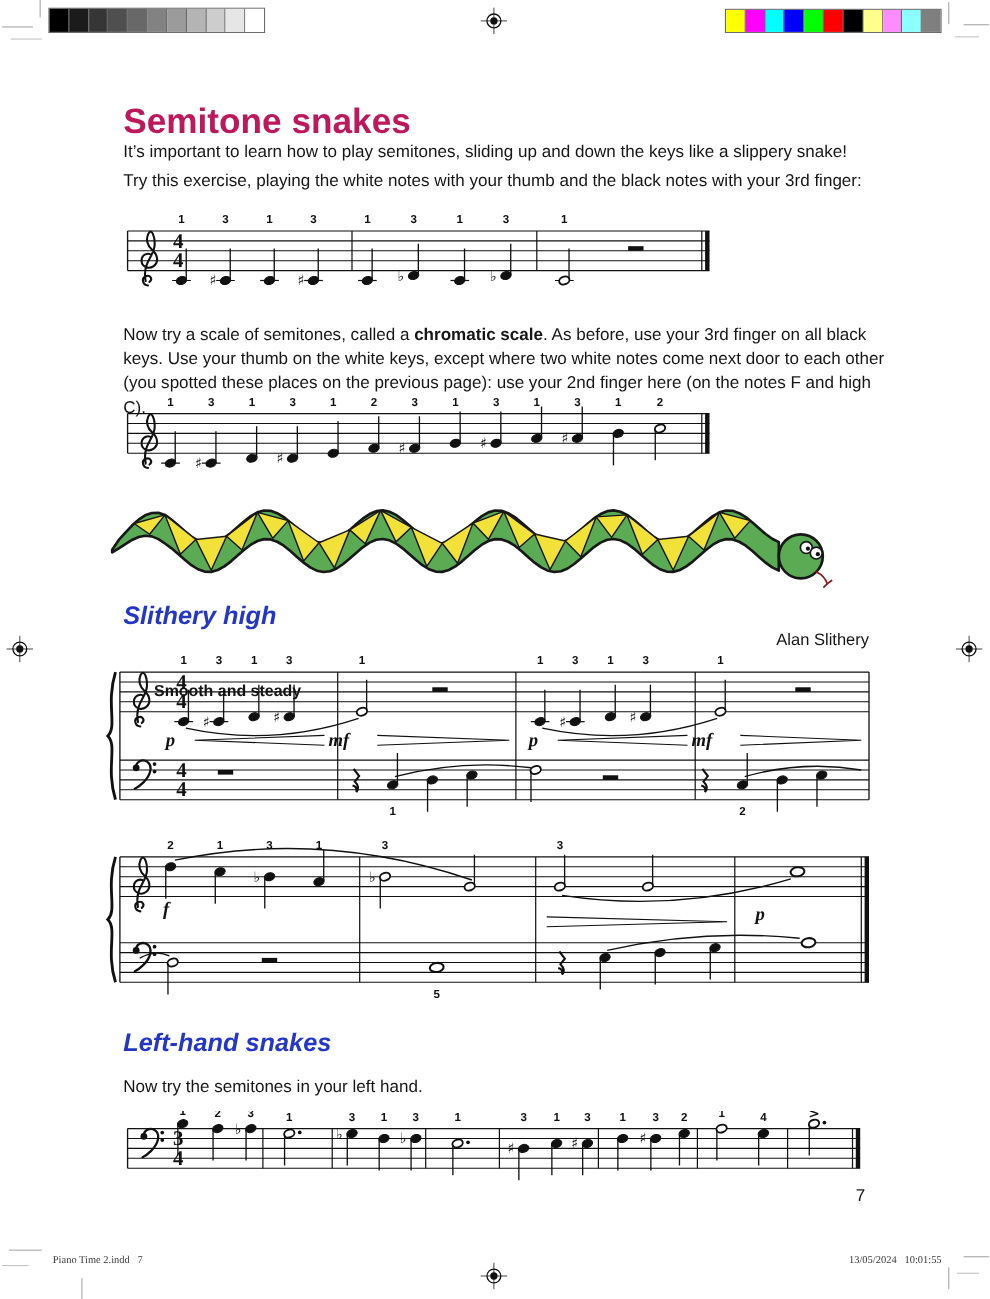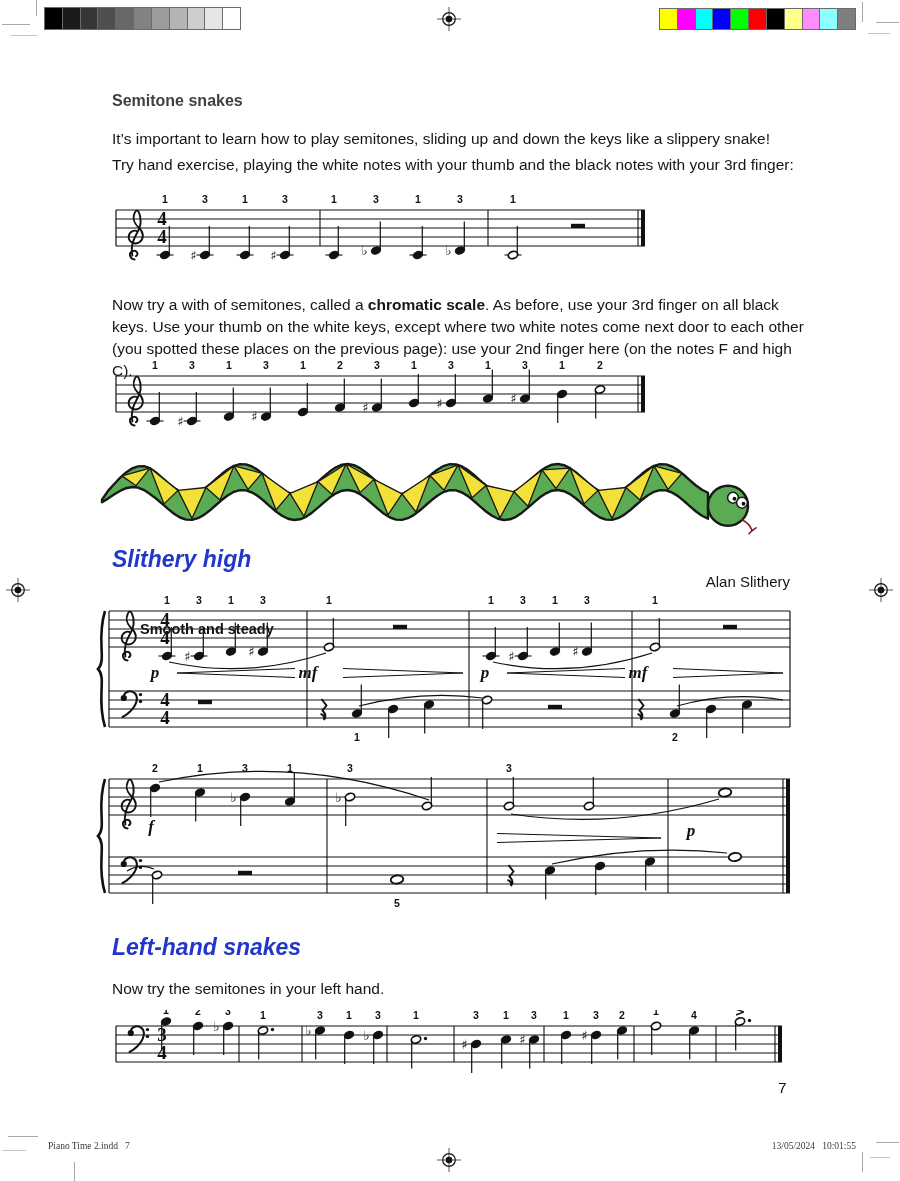--- a/index.html
+++ b/index.html
@@ -10,21 +10,21 @@
   .calbar{position:absolute;display:flex;border:1px solid #6b6b6b;box-sizing:border-box;}
   .calbar .cell{flex:1;border-right:1px solid #6b6b6b;}
   .calbar .cell:last-child{border-right:none;}
   #graybar{left:44px;top:7px;width:197px;height:23px;}
   #colorbar{left:659px;top:8px;width:197px;height:22px;}
   .reg{position:absolute;width:26px;height:26px;}
   .cm{position:absolute;background:#a9a9a9;}
   .cm.lt{background:#c4c4c4;}
 
   
-  .h-green{position:absolute;left:112px;top:92px;font-size:16px;font-weight:bold;color:#404040;}
+  .h-green{position:absolute;left:112px;top:92px;font-size:32px;font-weight:bold;color:#be185d;}
   .body-line{position:absolute;left:112px;font-size:15.5px;color:#161616;}
   #intro1{top:130px;} #intro2{top:156px;}
   #chromepara{position:absolute;left:112px;top:278px;width:692px;font-size:15.5px;line-height:22px;color:#161616;}
   .h-blue{position:absolute;left:112px;font-size:23px;font-weight:bold;font-style:italic;color:#2236c9;}
   #title-slithery{top:546px;} #title-lefthand{top:934px;text-align:center;}
   #tempo1{position:absolute;left:140px;top:581px;font-size:14.5px;font-weight:bold;margin-top:40px;}
   #composer1{position:absolute;right:110px;top:573px;font-size:15px;}
   #lefthand-intro{top:980px;}
   #pagenum{position:absolute;left:778px;top:1079px;font-size:15.5px;}
   .footer{position:absolute;top:1141px;font-size:9.5px;font-family:"Liberation Serif",serif;
@@ -111,21 +111,21 @@
   <div class="cm lt" style="left:868px;top:33px;width:22px;height:1px;"></div>
   <div class="cm" style="left:8px;top:1136px;width:30px;height:1px;"></div>
   <div class="cm lt" style="left:2px;top:1150px;width:24px;height:1px;"></div>
   <div class="cm" style="left:74px;top:1162px;width:1px;height:19px;"></div>
   <div class="cm" style="left:876px;top:1142px;width:23px;height:1px;"></div>
   <div class="cm" style="left:862px;top:1152px;width:1px;height:20px;"></div>
   <div class="cm lt" style="left:870px;top:1157px;width:20px;height:1px;"></div>
 
   <div class="h-green">Semitone snakes</div>
   <div class="body-line" id="intro1">It’s important to learn how to play semitones, sliding up and down the keys like a slippery snake!</div>
-  <div class="body-line" id="intro2">Try hand exercise, playing the white notes with your thumb and the black notes with your 3rd finger:</div>
+  <div class="body-line" id="intro2">Try this exercise, playing the white notes with your thumb and the black notes with your 3rd finger:</div>
 
   <svg class="music" id="m-ex1" width="545" height="78" viewBox="0 0 545 78">
       <line x1="8" y1="18" x2="537" y2="18" stroke="#111111" stroke-width="1"></line>
       <line x1="8" y1="27" x2="537" y2="27" stroke="#111111" stroke-width="1"></line>
       <line x1="8" y1="36" x2="537" y2="36" stroke="#111111" stroke-width="1"></line>
       <line x1="8" y1="45" x2="537" y2="45" stroke="#111111" stroke-width="1"></line>
       <line x1="8" y1="54" x2="537" y2="54" stroke="#111111" stroke-width="1"></line>
       <path d="M9.6,49.5c-4.8,-0.3 -6.6,-6.6 -2,-8.4c3.9,-1.5 6.6,2.7 3.3,5.2 M7.4,45.5C4.2,28 15.2,23.5 15.6,12.5C15.9,4.5 12.6,-3.2 9.8,2.6C7.4,7.7 9,13.4 13.4,17.2C18.6,21.7 19.4,28.4 14.7,31.9C9.9,35.4 3.4,32.3 3.7,26.6C4,21.4 9.6,19.2 12.7,21.8" transform="translate(17,18)" fill="none" stroke="#111111" stroke-width="1.9" stroke-linecap="round"></path>
       <text x="54" y="33" class="ts" text-anchor="middle">4</text>
       <text x="54" y="51" class="ts" text-anchor="middle">4</text>
@@ -168,21 +168,21 @@
       <line x1="356.3" y1="57" x2="356.3" y2="29.5" stroke="#111111" stroke-width="1.2"></line>
       <text x="340.5" y="63" class="accid" text-anchor="middle">♭</text>
       <text x="352" y="11" class="fing" text-anchor="middle">3</text>
       <line x1="396.5" y1="63" x2="413.5" y2="63" stroke="#111111" stroke-width="1.1"></line>
       <ellipse cx="0" cy="0" rx="4.8" ry="3.5" transform="translate(405,63) rotate(-18)" fill="#fff" stroke="#111111" stroke-width="1.7"></ellipse>
       <line x1="409.3" y1="61.5" x2="409.3" y2="34" stroke="#111111" stroke-width="1.2"></line>
       <text x="405" y="11" class="fing" text-anchor="middle">1</text>
       <rect x="463" y="31.8" width="14" height="4.2" fill="#111111"></rect>
     </svg>
 
-  <p id="chromepara"><span>Now try a with of semitones, called a </span><b>chromatic scale</b><span>. As before, use your 3rd finger on all black keys. Use your thumb on the white keys, except where two white notes come next door to each other (you spotted these places on the previous page): use your 2nd finger here (on the notes F and high C).</span></p>
+  <p id="chromepara"><span>Now try a scale of semitones, called a </span><b>chromatic scale</b><span>. As before, use your 3rd finger on all black keys. Use your thumb on the white keys, except where two white notes come next door to each other (you spotted these places on the previous page): use your 2nd finger here (on the notes F and high C).</span></p>
 
   <svg class="music" id="m-ex2" width="545" height="76" viewBox="0 0 545 76">
       <line x1="8" y1="20" x2="537" y2="20" stroke="#111111" stroke-width="1"></line>
       <line x1="8" y1="29" x2="537" y2="29" stroke="#111111" stroke-width="1"></line>
       <line x1="8" y1="38" x2="537" y2="38" stroke="#111111" stroke-width="1"></line>
       <line x1="8" y1="47" x2="537" y2="47" stroke="#111111" stroke-width="1"></line>
       <line x1="8" y1="56" x2="537" y2="56" stroke="#111111" stroke-width="1"></line>
       <path d="M9.6,49.5c-4.8,-0.3 -6.6,-6.6 -2,-8.4c3.9,-1.5 6.6,2.7 3.3,5.2 M7.4,45.5C4.2,28 15.2,23.5 15.6,12.5C15.9,4.5 12.6,-3.2 9.8,2.6C7.4,7.7 9,13.4 13.4,17.2C18.6,21.7 19.4,28.4 14.7,31.9C9.9,35.4 3.4,32.3 3.7,26.6C4,21.4 9.6,19.2 12.7,21.8" transform="translate(17,20)" fill="none" stroke="#111111" stroke-width="1.9" stroke-linecap="round"></path>
       <line x1="8" y1="20" x2="8" y2="56" stroke="#111111" stroke-width="1.2"></line>
       <line x1="530" y1="20" x2="530" y2="56" stroke="#111111" stroke-width="1.1"></line>

